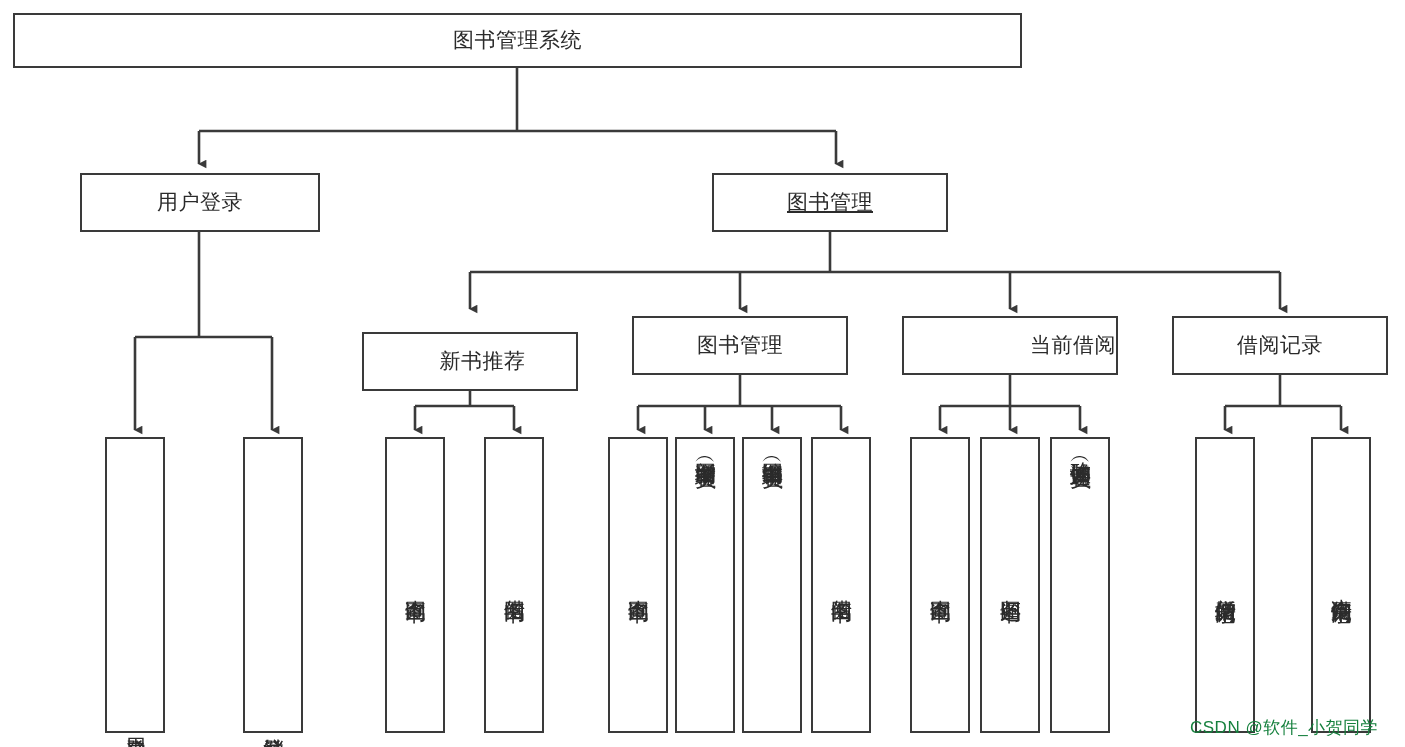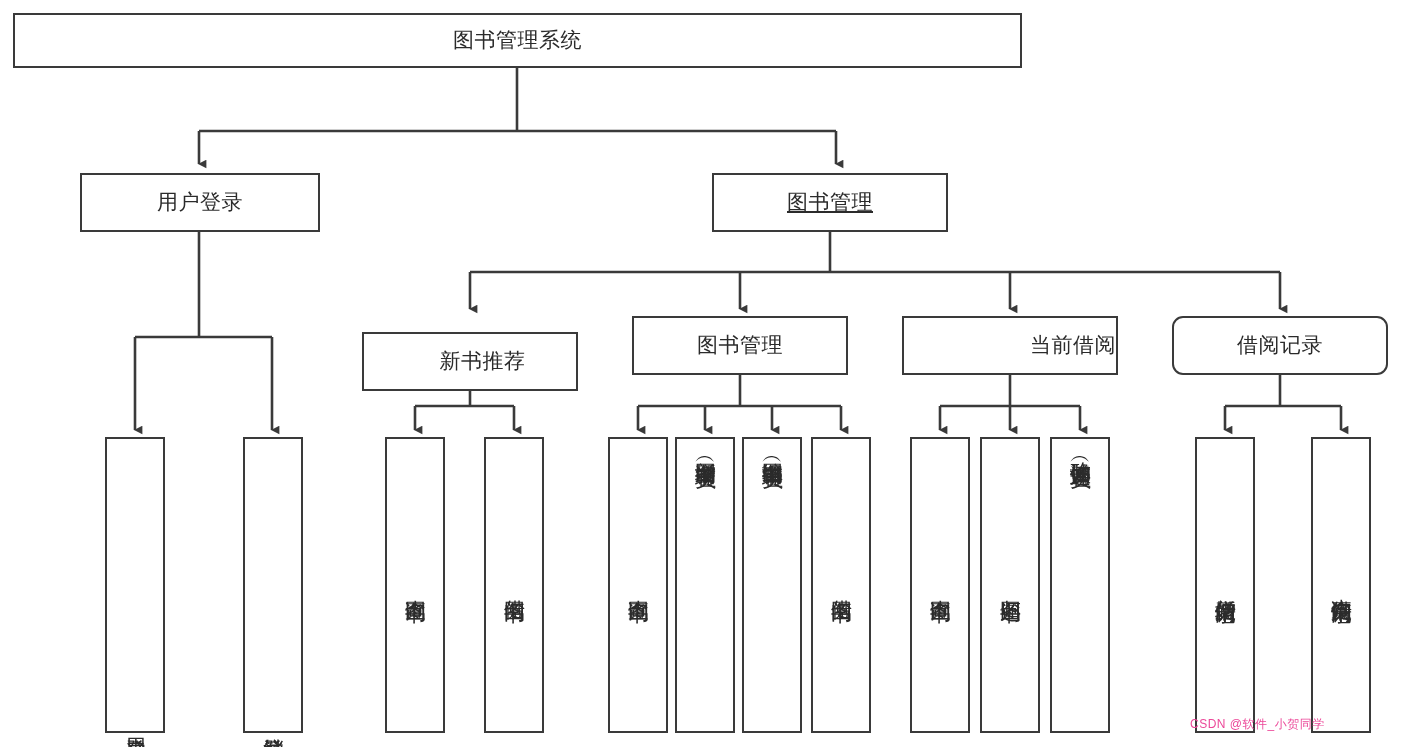--- a/index.html
+++ b/index.html
@@ -56,22 +56,22 @@
     white-space: nowrap;
   }
   .node.leaf.align-bottom {
     align-items: flex-end;
   }
   .node.leaf.align-top {
     align-items: flex-start;
   }
   .watermark {
     position: absolute;
-    font-size: 12px;
-    color: #ec4899;
+    font-size: 17px;
+    color: #15803d;
     white-space: nowrap;
     letter-spacing: 0.5px;
   }
 </style>
 </head>
 <body>
 
 <div id="canvas">
 
   <svg class="wires" viewBox="0 0 1405 747">
@@ -138,21 +138,21 @@
 
   <div class="node" style="left:362px; top:332px; width:216px; height:59px;padding-left:25px;">
     <span class="label">新书推荐</span>
   </div>
   <div class="node" style="left:632px; top:316px; width:216px; height:59px;">
     <span class="label">图书管理</span>
   </div>
   <div class="node" style="left:902px; top:316px; width:216px; height:59px;justify-content:flex-end;">
     <span class="label">当前借阅</span>
   </div>
-  <div class="node" style="left:1172px; top:316px; width:216px; height:59px;border-radius:11px;">
+  <div class="node" style="left:1172px; top:316px; width:216px; height:59px;">
     <span class="label">借阅记录</span>
   </div>
 
   <div class="node leaf align-bottom" style="left:105px; top:437px; width:60px; height:296px;">
     <span class="label">用户登录</span>
   </div>
   <div class="node leaf align-bottom" style="left:243px; top:437px; width:60px; height:296px;">
     <span class="label">注销登录</span>
   </div>
 

